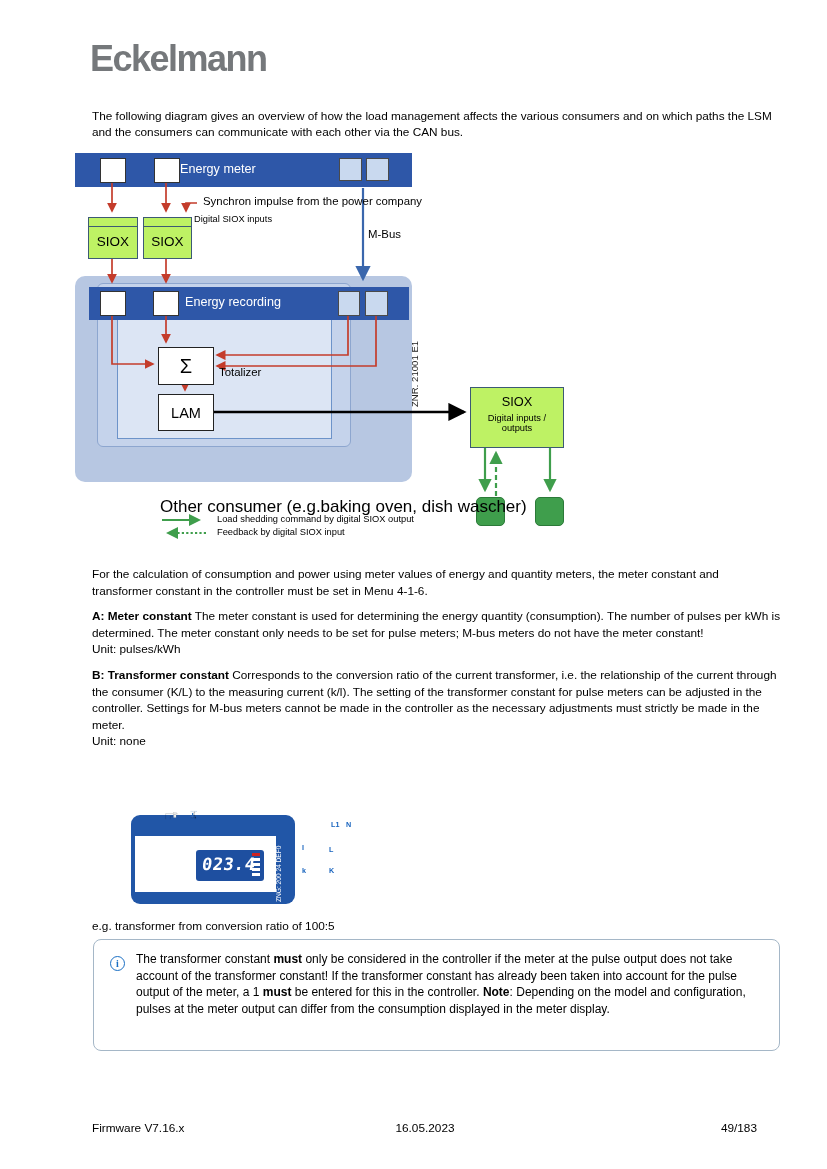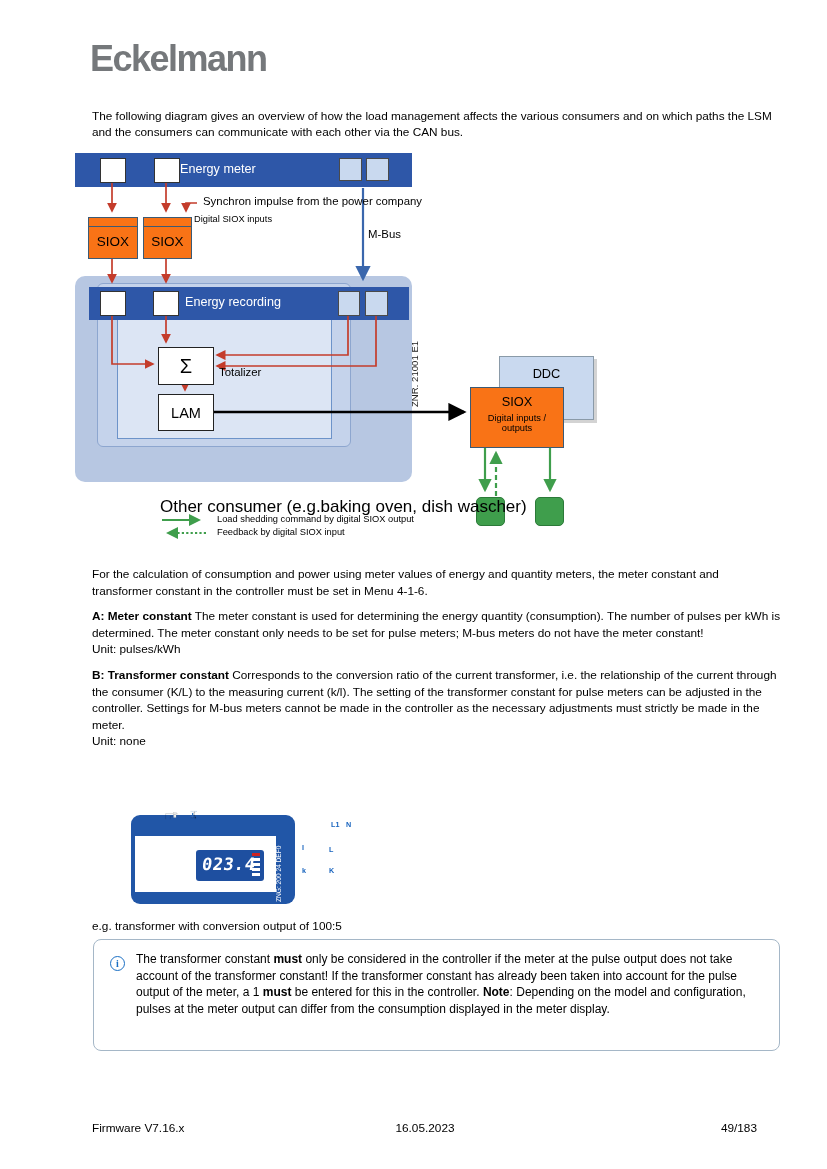--- a/index.html
+++ b/index.html
@@ -9,21 +9,21 @@
   
   .logo{left:67px;top:38px;font-size:36px;font-weight:bold;color:#75787b;letter-spacing:-1.5px;}
   
   .intro{left:69px;top:108px;width:692px;font-size:11.8px;line-height:16.4px;}
   
   .bar{background:#2e57a8;position:absolute;z-index:1;}
   .bar-label{position:absolute;color:#fff;font-size:12.6px;text-align:left;z-index:4;}
   .sq{position:absolute;background:#fff;border:1px solid #333;z-index:5;}
   .sq.lt{background:#c9d9ef;border-color:#4a4a4a;}
   .panel{position:absolute;z-index:1;}
-  .sioxbox{position:absolute;background:#f97316;border:1px solid #3c5a74;z-index:3;}
+  .sioxbox{position:absolute;background:#bef264;border:1px solid #3c5a74;z-index:3;}
   .siox-strip{height:8px;border-bottom:1px solid #3c5a74;}
   .siox-label{text-align:center;font-size:13.5px;margin-top:7px;}
   .wbox{position:absolute;background:#fff;border:1.4px solid #222;z-index:3;
         display:flex;align-items:center;justify-content:center;}
   .dlabel{position:absolute;font-size:11.4px;z-index:4;white-space:nowrap;}
   .dlabel.small{font-size:9.3px;}
   .vtext{writing-mode:vertical-rl;transform:rotate(180deg);}
   svg.overlay{position:absolute;z-index:2;}
   .greenbox{position:absolute;width:27px;height:27px;background:#3f9e4c;border:1px solid #2c7a39;
             border-radius:5px;z-index:3;}
@@ -144,23 +144,20 @@
   <div class="wbox" style="left:158px;top:347px;width:54px;height:36px;font-size:20px;">
       <span>Σ</span>
     </div>
   <div class="dlabel" style="left:219px;top:366px;">Totalizer</div>
   <div class="wbox" style="left:158px;top:394px;width:54px;height:35px;font-size:14.5px;">
       <span>LAM</span>
     </div>
 
   <div class="dlabel vtext" style="left:409px;top:331px;height:76px;font-size:9.6px;color:#222;">ZNR. 21001 E1</div>
 
-  <div class="panel" style="left:499px;top:356px;width:93px;height:62px;background:#c9d9ef;border:1px solid #8a9aa8;box-shadow:3px 3px 0 rgba(130,130,130,.35);z-index:2;">
-    <div style="text-align:center;margin-top:9px;font-size:12.8px;">DDC</div>
-  </div>
   <div class="sioxbox" style="left:470px;top:387px;width:92px;height:59px;">
     <div style="text-align:center;margin-top:6px;font-size:12.8px;">SIOX</div>
     <div style="text-align:center;margin-top:4px;font-size:9.3px;white-space:pre-line;">Digital  inputs /
 outputs</div>
   </div>
 
   <div class="greenbox" style="left:476px;top:497px;"></div>
   <div class="greenbox" style="left:535px;top:497px;"></div>
 
   <div class="dlabel" style="left:160px;top:497px;font-size:17px;">Other consumer (e.g.baking oven, dish wascher)</div>
@@ -215,21 +212,21 @@
     <path d="M272,893 H313" stroke="#000" stroke-width="1.3" fill="none"></path>
     <rect x="310" y="890" width="6" height="6" fill="#000"></rect>
   </svg>
   <div class="abs clabel" style="left:308px;top:820px;">L1</div>
   <div class="abs clabel" style="left:323px;top:820px;">N</div>
   <div class="abs clabel" style="left:279px;top:843px;">I</div>
   <div class="abs clabel" style="left:279px;top:866px;">k</div>
   <div class="abs clabel" style="left:306px;top:845px;">L</div>
   <div class="abs clabel" style="left:306px;top:866px;">K</div>
 
-  <div class="abs caption">e.g. transformer with conversion output of 100:5</div>
+  <div class="abs caption">e.g. transformer from conversion ratio of 100:5</div>
 
   <div class="abs notebox">
     <div class="note-icon">i</div>
     <div class="note-text"><span>The transformer constant </span><b>must</b><span> only be considered in the controller if the meter at the pulse output does not take account of the transformer constant! If the transformer constant has already been taken into account for the pulse output of the meter, a 1 </span><b>must</b><span> be entered for this in the controller. </span><b>Note</b><span>: Depending on the model and configuration, pulses at the meter output can differ from the consumption displayed in the meter display.</span></div>
   </div>
 
   <div class="abs footer">
     <span class="fl">Firmware V7.16.x</span>
     <span class="fc">16.05.2023</span>
     <span class="fr">49/183</span>

